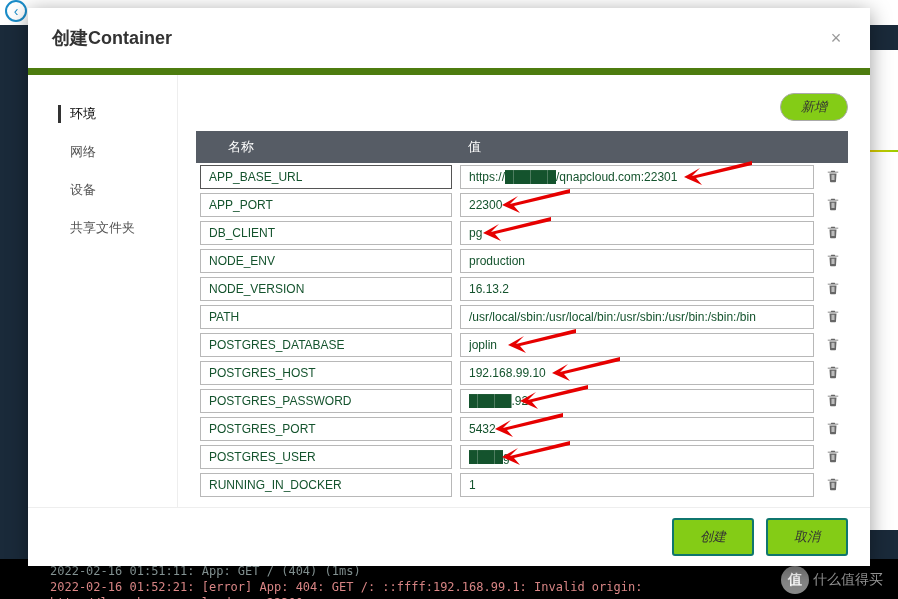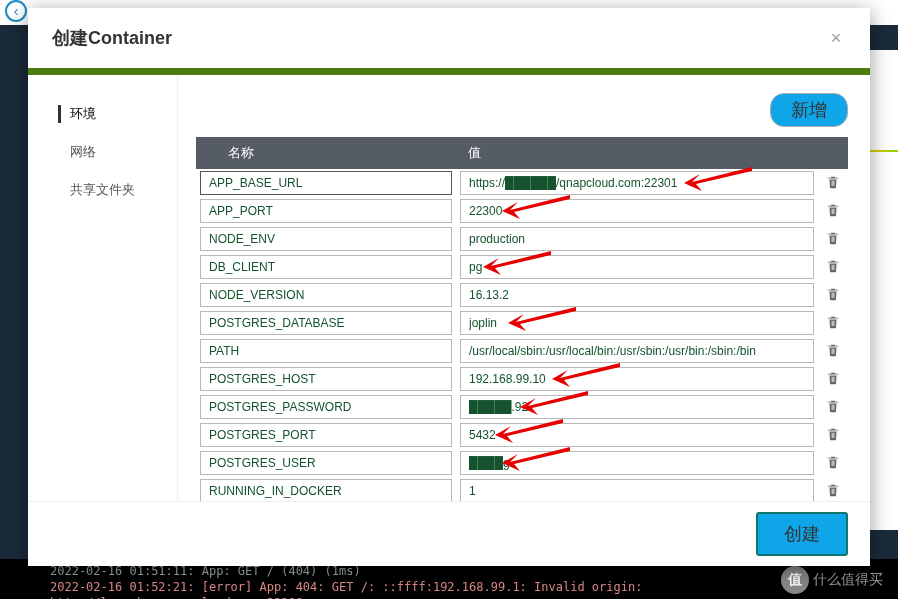--- a/index.html
+++ b/index.html
@@ -141,26 +141,27 @@
     }
     .content::-webkit-scrollbar { width: 8px; }
     .content::-webkit-scrollbar-thumb { background: #ccc; border-radius: 4px; }
     .add-row {
       display: flex;
       justify-content: flex-end;
       margin-bottom: 10px;
     }
     .btn {
       border: 1px solid #aaa;
-      background: #0ea5e9;
+      background: #84cc16;
       border-radius: 14px;
       padding: 4px 20px;
-      font-size: 18px;
+      font-size: 13px;
       cursor: pointer;
       color: #333;
+      font-style: italic;
     }
     .btn-rect {
       border-radius: 3px;
       padding: 8px 26px;
       border: 2px solid #0f766e;
     }
     .env-table {
       width: 100%;
       border-collapse: separate;
       border-spacing: 0;
@@ -239,20 +240,23 @@
   </div>
   <div class="modal-body">
     <div class="sidebar">
       <div class="sidebar-item active">
         <span>环境</span>
       </div>
       <div class="sidebar-item">
         <span>网络</span>
       </div>
       <div class="sidebar-item">
+        <span>设备</span>
+      </div>
+      <div class="sidebar-item">
         <span>共享文件夹</span>
       </div>
     </div>
     <div class="content" id="content-panel">
       <div class="add-row">
         <button class="btn">新增</button>
       </div>
       <table class="env-table">
         <thead>
           <tr>
@@ -278,58 +282,58 @@
               <td style="position: relative;"><input class="env-input" value="22300" style=""><span class="arrow" style="left: 43.5px; top: -4px;">
                   <svg width="70" height="28">
                     <path d="M70 2 L10 17 L18 9 L2 18 L20 26 L14 19 L70 6 Z"></path>
                   </svg>
                 </span></td>
               <td class="del-cell"><span class="trash-icon"><svg viewBox="0 0 16 16">
                     <path fill="currentColor" d="M6 2h4l.5 1H14v1H2V3h3.5L6 2zm-2 3h8l-.6 9.2c-.04.5-.45.8-.9.8H5.5c-.45 0-.86-.3-.9-.8L4 5zm2.5 1.5v6h1v-6h-1zm2 0v6h1v-6h-1z"></path>
                   </svg></span></td>
             </tr>
             <tr>
+              <td><input class="env-input" value="DB_CLIENT" style=""></td>
+              <td style="position: relative;"><input class="env-input" value="pg" style=""><span class="arrow" style="left: 24.6px; top: -4px;">
+                  <svg width="70" height="28">
+                    <path d="M70 2 L10 17 L18 9 L2 18 L20 26 L14 19 L70 6 Z"></path>
+                  </svg>
+                </span></td>
+              <td class="del-cell"><span class="trash-icon"><svg viewBox="0 0 16 16">
+                    <path fill="currentColor" d="M6 2h4l.5 1H14v1H2V3h3.5L6 2zm-2 3h8l-.6 9.2c-.04.5-.45.8-.9.8H5.5c-.45 0-.86-.3-.9-.8L4 5zm2.5 1.5v6h1v-6h-1zm2 0v6h1v-6h-1z"></path>
+                  </svg></span></td>
+            </tr>
+            <tr>
               <td><input class="env-input" value="NODE_ENV" style=""></td>
               <td style="position: relative;"><input class="env-input" value="production" style=""></td>
               <td class="del-cell"><span class="trash-icon"><svg viewBox="0 0 16 16">
                     <path fill="currentColor" d="M6 2h4l.5 1H14v1H2V3h3.5L6 2zm-2 3h8l-.6 9.2c-.04.5-.45.8-.9.8H5.5c-.45 0-.86-.3-.9-.8L4 5zm2.5 1.5v6h1v-6h-1zm2 0v6h1v-6h-1z"></path>
                   </svg></span></td>
             </tr>
             <tr>
-              <td><input class="env-input" value="DB_CLIENT" style=""></td>
-              <td style="position: relative;"><input class="env-input" value="pg" style=""><span class="arrow" style="left: 24.6px; top: -4px;">
-                  <svg width="70" height="28">
-                    <path d="M70 2 L10 17 L18 9 L2 18 L20 26 L14 19 L70 6 Z"></path>
-                  </svg>
-                </span></td>
-              <td class="del-cell"><span class="trash-icon"><svg viewBox="0 0 16 16">
-                    <path fill="currentColor" d="M6 2h4l.5 1H14v1H2V3h3.5L6 2zm-2 3h8l-.6 9.2c-.04.5-.45.8-.9.8H5.5c-.45 0-.86-.3-.9-.8L4 5zm2.5 1.5v6h1v-6h-1zm2 0v6h1v-6h-1z"></path>
-                  </svg></span></td>
-            </tr>
-            <tr>
               <td><input class="env-input" value="NODE_VERSION" style=""></td>
               <td style="position: relative;"><input class="env-input" value="16.13.2" style=""></td>
               <td class="del-cell"><span class="trash-icon"><svg viewBox="0 0 16 16">
                     <path fill="currentColor" d="M6 2h4l.5 1H14v1H2V3h3.5L6 2zm-2 3h8l-.6 9.2c-.04.5-.45.8-.9.8H5.5c-.45 0-.86-.3-.9-.8L4 5zm2.5 1.5v6h1v-6h-1zm2 0v6h1v-6h-1z"></path>
                   </svg></span></td>
             </tr>
             <tr>
+              <td><input class="env-input" value="PATH" style=""></td>
+              <td style="position: relative;"><input class="env-input" value="/usr/local/sbin:/usr/local/bin:/usr/sbin:/usr/bin:/sbin:/bin" style=""></td>
+              <td class="del-cell"><span class="trash-icon"><svg viewBox="0 0 16 16">
+                    <path fill="currentColor" d="M6 2h4l.5 1H14v1H2V3h3.5L6 2zm-2 3h8l-.6 9.2c-.04.5-.45.8-.9.8H5.5c-.45 0-.86-.3-.9-.8L4 5zm2.5 1.5v6h1v-6h-1zm2 0v6h1v-6h-1z"></path>
+                  </svg></span></td>
+            </tr>
+            <tr>
               <td><input class="env-input" value="POSTGRES_DATABASE" style=""></td>
               <td style="position: relative;"><input class="env-input" value="joplin" style=""><span class="arrow" style="left: 49.8px; top: -4px;">
                   <svg width="70" height="28">
                     <path d="M70 2 L10 17 L18 9 L2 18 L20 26 L14 19 L70 6 Z"></path>
                   </svg>
                 </span></td>
-              <td class="del-cell"><span class="trash-icon"><svg viewBox="0 0 16 16">
-                    <path fill="currentColor" d="M6 2h4l.5 1H14v1H2V3h3.5L6 2zm-2 3h8l-.6 9.2c-.04.5-.45.8-.9.8H5.5c-.45 0-.86-.3-.9-.8L4 5zm2.5 1.5v6h1v-6h-1zm2 0v6h1v-6h-1z"></path>
-                  </svg></span></td>
-            </tr>
-            <tr>
-              <td><input class="env-input" value="PATH" style=""></td>
-              <td style="position: relative;"><input class="env-input" value="/usr/local/sbin:/usr/local/bin:/usr/sbin:/usr/bin:/sbin:/bin" style=""></td>
               <td class="del-cell"><span class="trash-icon"><svg viewBox="0 0 16 16">
                     <path fill="currentColor" d="M6 2h4l.5 1H14v1H2V3h3.5L6 2zm-2 3h8l-.6 9.2c-.04.5-.45.8-.9.8H5.5c-.45 0-.86-.3-.9-.8L4 5zm2.5 1.5v6h1v-6h-1zm2 0v6h1v-6h-1z"></path>
                   </svg></span></td>
             </tr>
             <tr>
               <td><input class="env-input" value="POSTGRES_HOST" style=""></td>
               <td style="position: relative;"><input class="env-input" value="192.168.99.10" style=""><span class="arrow" style="left: 93.9px; top: -4px;">
                   <svg width="70" height="28">
                     <path d="M70 2 L10 17 L18 9 L2 18 L20 26 L14 19 L70 6 Z"></path>
                   </svg>
@@ -378,14 +382,15 @@
                     <path fill="currentColor" d="M6 2h4l.5 1H14v1H2V3h3.5L6 2zm-2 3h8l-.6 9.2c-.04.5-.45.8-.9.8H5.5c-.45 0-.86-.3-.9-.8L4 5zm2.5 1.5v6h1v-6h-1zm2 0v6h1v-6h-1z"></path>
                   </svg></span></td>
             </tr>
           </tbody>
       </table>
       <div id="arrows-layer"></div>
     </div>
   </div>
   <div class="modal-footer">
     <button class="btn btn-rect">创建</button>
+    <button class="btn btn-rect">取消</button>
   </div>
 </div>
 
 </body></html>

